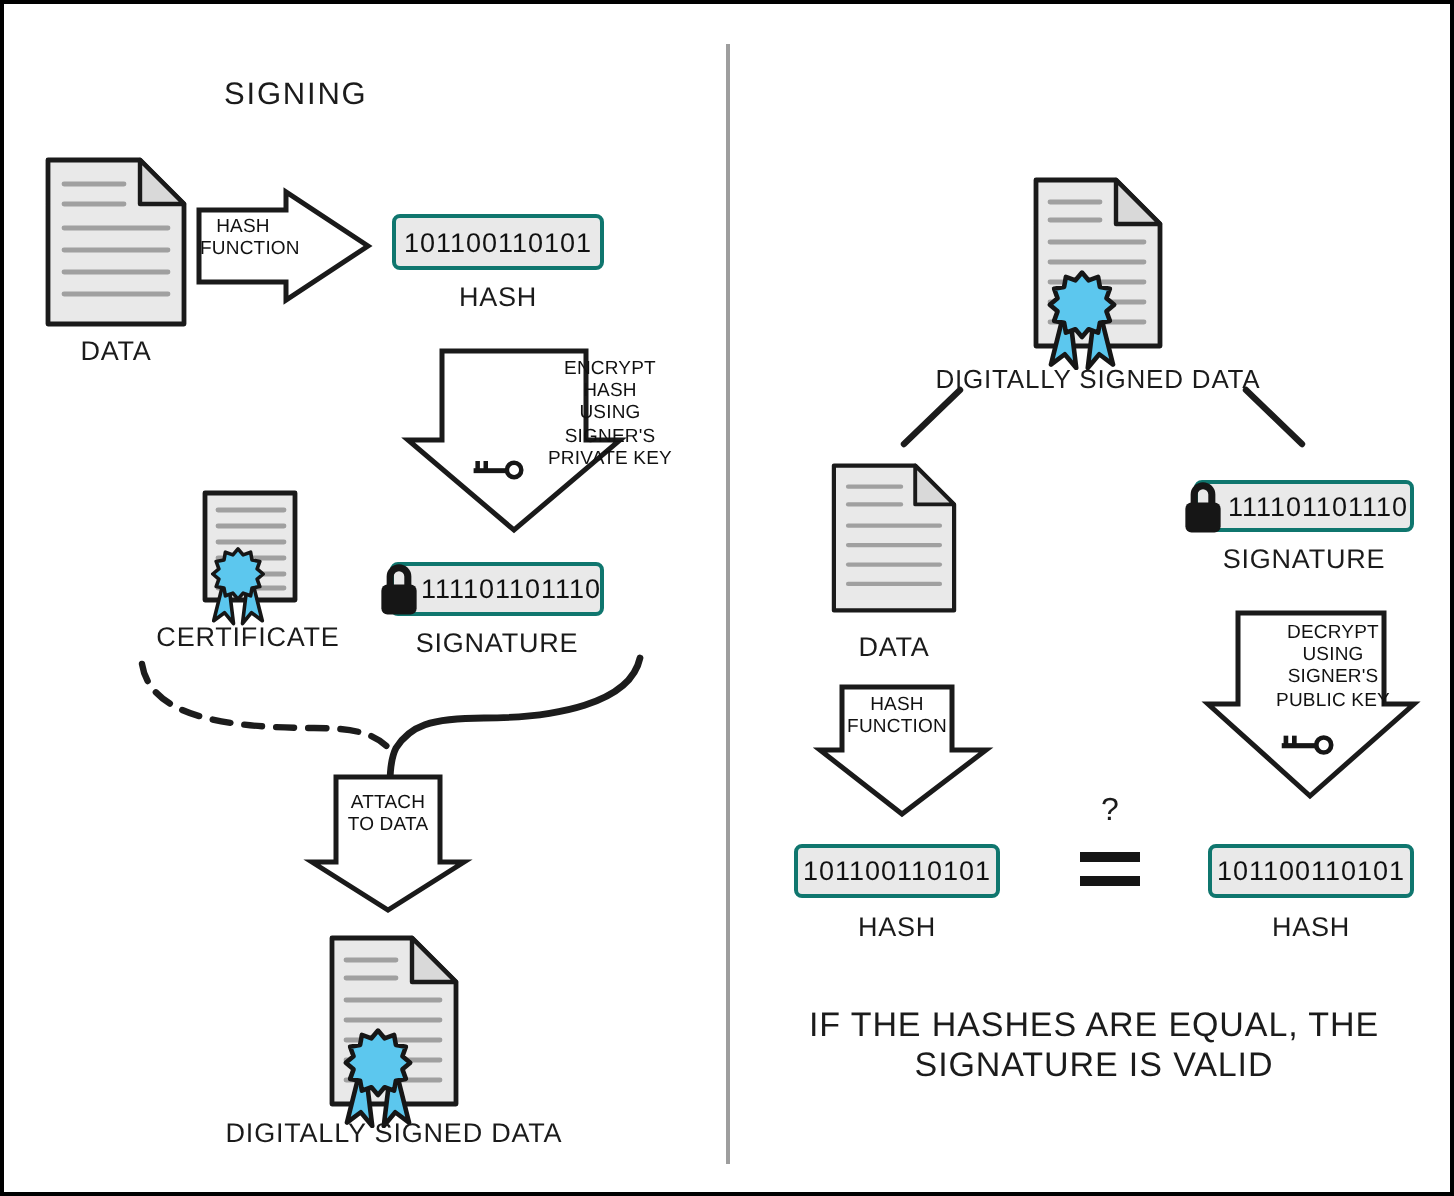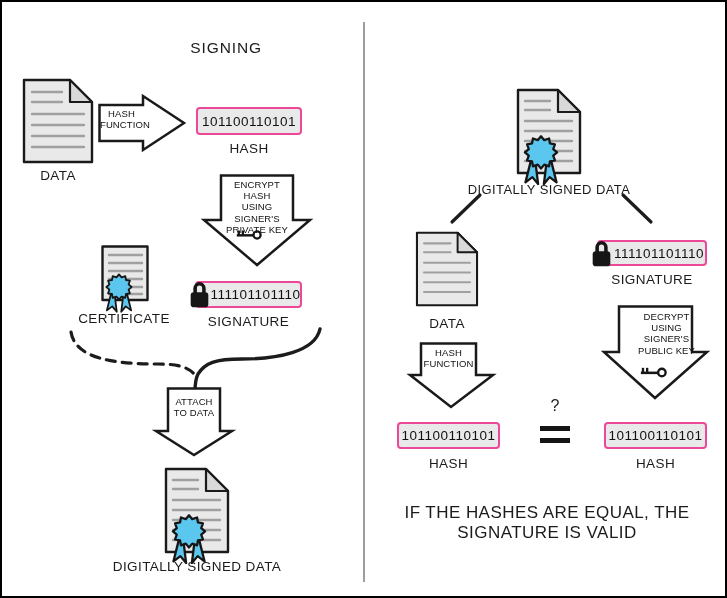--- a/index.html
+++ b/index.html
@@ -4,25 +4,25 @@
 <style>
   html,body { margin:0; padding:0; background:#fff; }
   .canvas {
     position:relative; width:727px; height:598px; box-sizing:border-box;
     background:#ffffff; border:2px solid #000;
     font-family:"Liberation Sans", sans-serif; color:#1b1b1b; overflow:hidden;
   }
   .abs { position:absolute; }
   .divider { position:absolute; left:361px; top:20px; width:2px; height:560px;
              background:var(--divider-gray,#9e9e9e); }
-  .title { position:absolute; font-size:15.5px; letter-spacing:0.9px; text-align:right; }
+  .title { position:absolute; font-size:15.5px; letter-spacing:0.9px; text-align:left; }
   .lbl   { position:absolute; font-size:13.5px; letter-spacing:0.4px; text-align:center; }
   .binary-box {
     position:absolute; box-sizing:border-box; background:var(--document-fill,#e9e9e9);
-    border:2px solid #ec4899; border-radius:4px;
+    border:2px solid #0f766e; border-radius:4px;
     display:flex; align-items:center; justify-content:center;
     font-size:13.5px; letter-spacing:0.5px; color:#111;
   }
   .arrow-text { position:absolute; font-size:9.5px; line-height:1.18; text-align:center;
                 white-space:pre-line; letter-spacing:0.1px; color:#111; }
   .footer { position:absolute; font-size:17px; letter-spacing:0.45px; text-align:center; }
   .qmark { position:absolute; font-size:16px; text-align:center; }
   .eqbar { position:absolute; width:30px; height:5px; background:#151515; }
   svg { display:block; overflow:visible; }
   .arrow-shape { fill:#ffffff; stroke:#1a1a1a; stroke-width:2.5; stroke-linejoin:miter; }
@@ -100,21 +100,21 @@
 FUNCTION</div>
   </div>
 
   <div class="binary-box" style="left:194px; top:105px; width:106px; height:28px;">101100110101</div>
   <div class="lbl" style="left:194px; top:139px; width:106px;">HASH</div>
 
   <div class="abs" style="left:200px; top:172px; width:110px; height:93px;">
     <svg width="110" height="93">
       <polygon class="arrow-shape" points="19,1.5 91,1.5 91,46 108,46 55,91 2,46 19,46"></polygon>
     </svg>
-    <div class="arrow-text" style="left:19px; top:5px; width:72px;">ENCRYPT HASH
+    <div class="arrow-text" style="left:19px; top:5px; width:72px;padding-left:48px;">ENCRYPT HASH
 USING SIGNER'S
 PRIVATE KEY</div>
     <svg class="abs" style="left:33px; top:55px;" width="27" height="12" viewBox="0 0 60 26">
       <use href="#sym-key"></use>
     </svg>
   </div>
 
   <svg class="abs" style="left:99px; top:243px;" width="48" height="70" viewBox="0 0 48 70">
     <rect class="doc-page" x="1.5" y="1.5" width="45" height="53.5"></rect>
     <line class="doc-line" x1="8" y1="10" x2="41" y2="10"></line>

